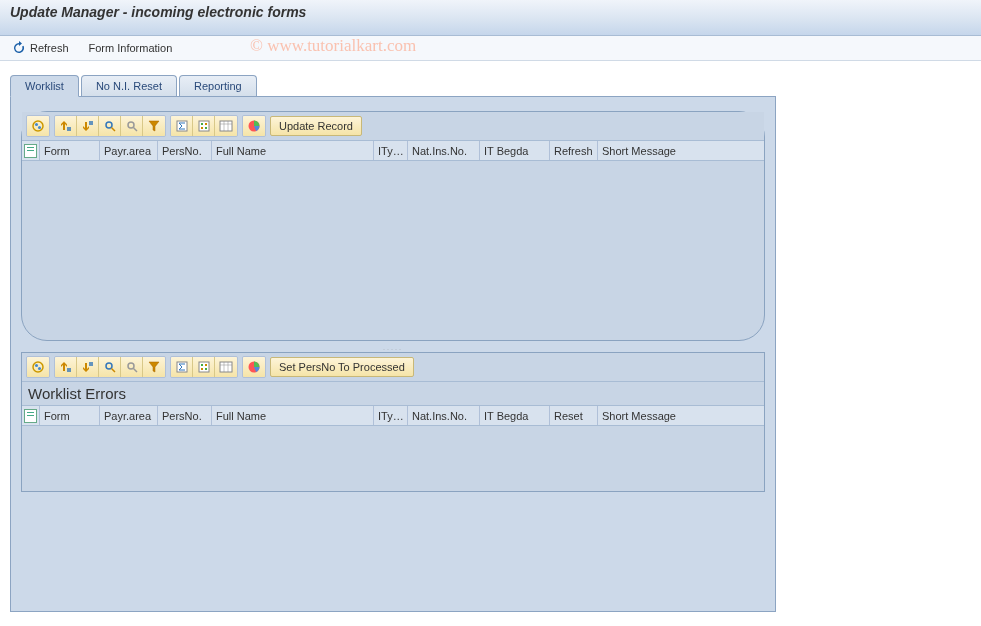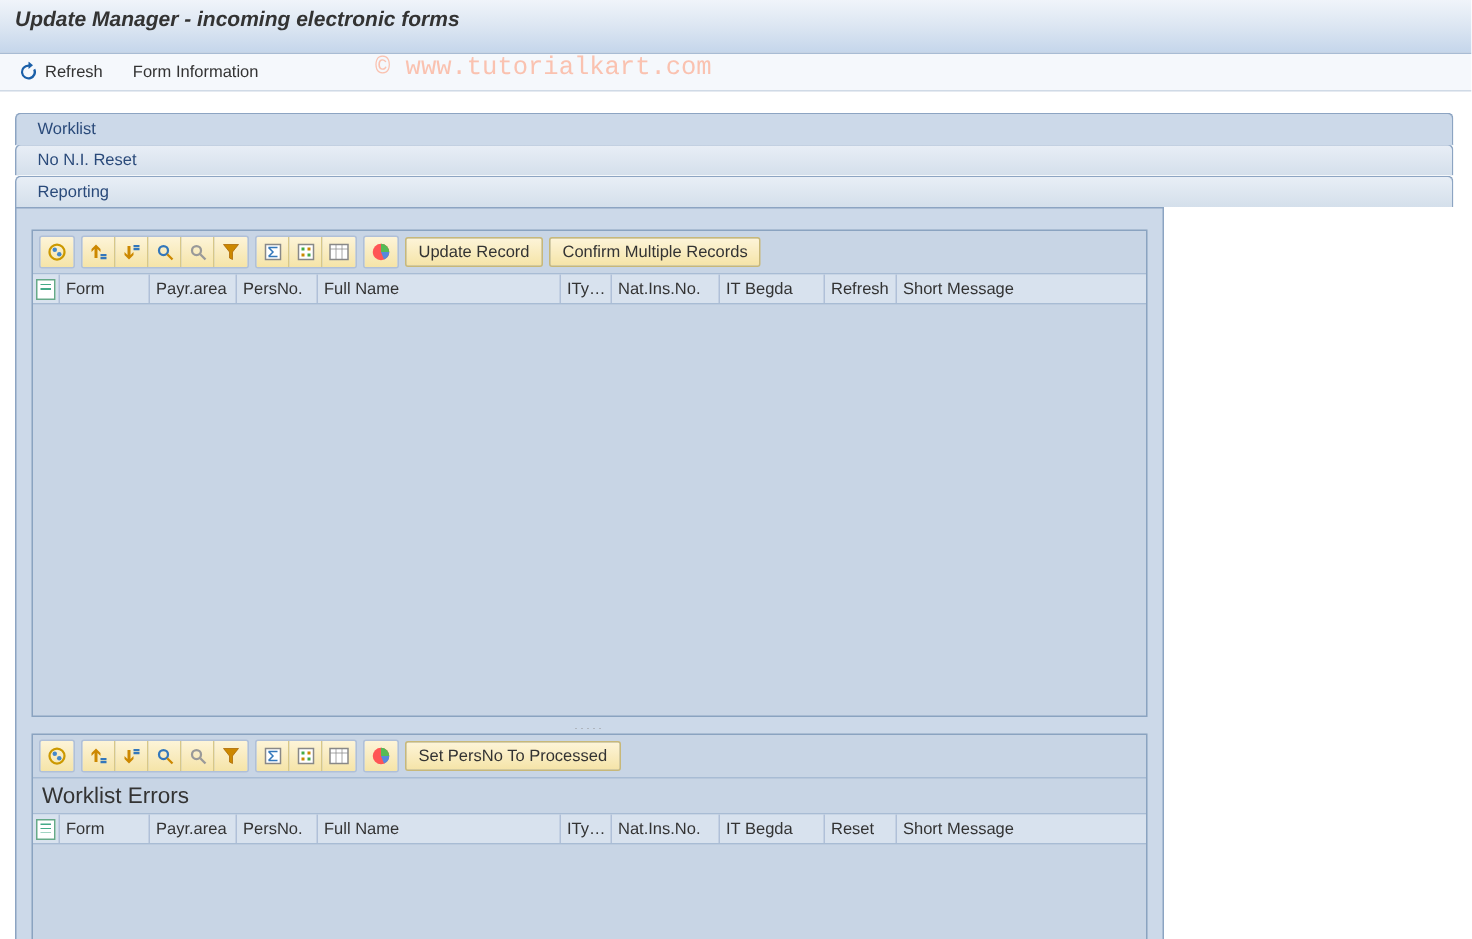--- a/index.html
+++ b/index.html
@@ -40,32 +40,31 @@
       cursor: pointer;
       padding: 2px 4px;
       color: #333;
     }
     .watermark {
       position: absolute;
       top: 36px;
       left: 250px;
       font-size: 17px;
       color: rgba(255, 140, 100, 0.5);
-      font-family: Liberation Mono, monospace;
+      font-family: Liberation Serif, serif;
       pointer-events: none;
       z-index: 100;
     }
     .tab-container {
       padding: 14px 10px 0 10px;
     }
     .tabs {
       display: flex;
       position: relative;
       z-index: 2;
-      flex-direction: column;
     }
     .tab {
       padding: 4px 14px;
       background: linear-gradient(to bottom, #e8eef6, #d4dfeb);
       border: 1px solid #8ca4c2;
       border-bottom: none;
       border-radius: 4px 4px 0 0;
       margin-right: 2px;
       cursor: pointer;
       color: #2a4a7a;
@@ -85,21 +84,21 @@
       height: 516px;
       position: relative;
       z-index: 1;
       padding: 14px 10px;
     }
     .grid-section {
       border: 1px solid #8aa3c0;
       background: #c8d5e5;
       margin-bottom: 6px;
     }
-    .grid-section.top { height: 325px; }
+    .grid-section.top { height: 230px; border-radius: 26px; }
     .grid-section.bottom { height: 140px; }
     .grid-toolbar {
       display: flex;
       align-items: center;
       gap: 4px;
       padding: 3px 4px;
       background: #c8d5e5;
       border-bottom: 1px solid #a8bcd4;
     }
     .tb-group {
@@ -293,21 +292,20 @@
         <div class="tb-group">
           <button class="tb-btn">
               <svg width="14" height="14">
                 <circle cx="7" cy="7" r="5.5" fill="#f55"></circle>
                 <path d="M7 7V1.5A5.5 5.5 0 0 1 12.5 7z" fill="#5b5"></path>
                 <path d="M7 7h5.5A5.5 5.5 0 0 1 9 12z" fill="#58d"></path>
               </svg>
             </button>
         </div>
         <button class="tb-text-btn">Update Record</button>
-        <button class="tb-text-btn">Confirm Multiple Records</button>
       </div>
       <div class="grid-header">
         <div class="grid-header-sel">
             <span class="doc-icon"></span>
           </div>
         <div class="grid-header-cell" style="width:60px">Form</div>
         <div class="grid-header-cell" style="width:58px">Payr.area</div>
         <div class="grid-header-cell" style="width:54px">PersNo.</div>
         <div class="grid-header-cell" style="width:162px">Full Name</div>
         <div class="grid-header-cell" style="width:34px">ITy…</div>

